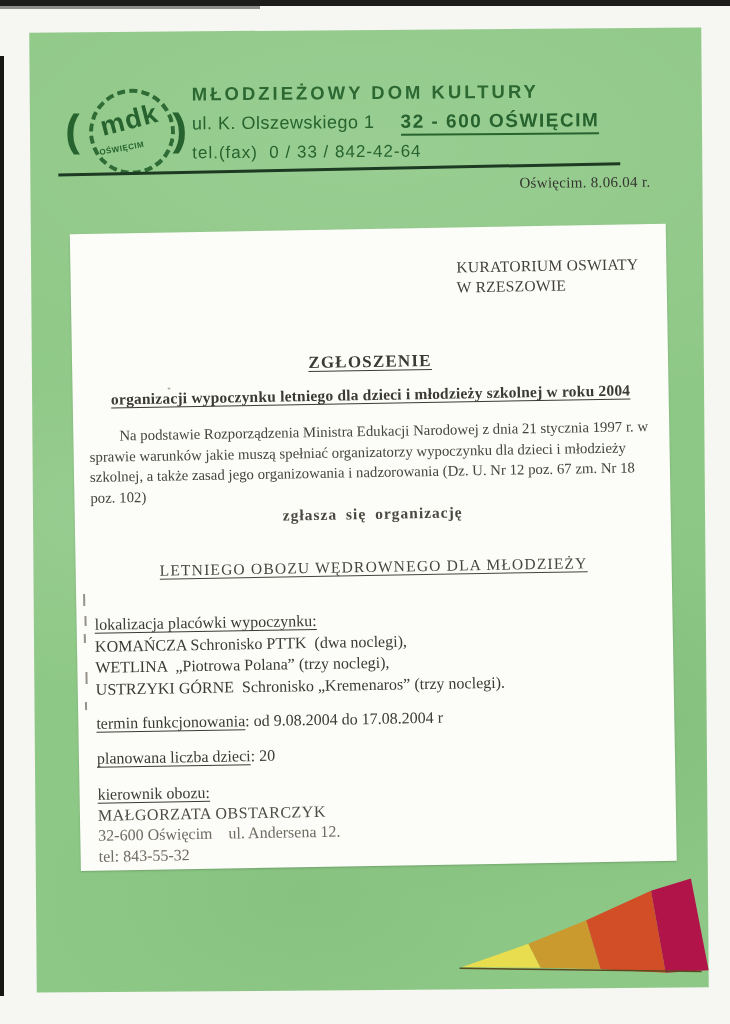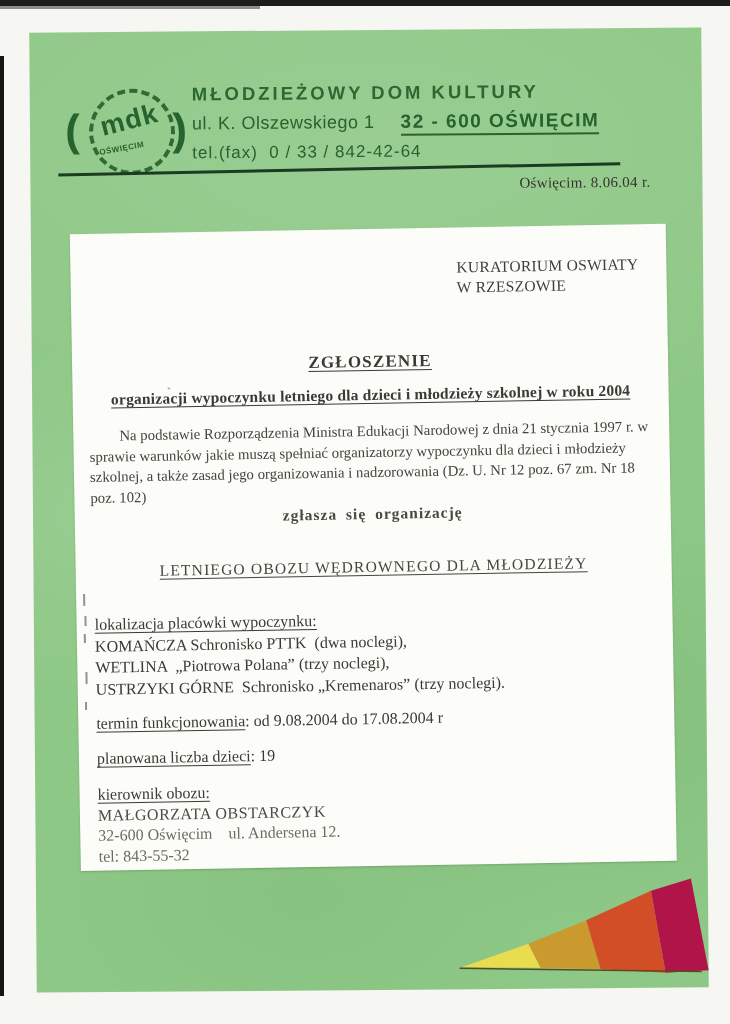--- a/index.html
+++ b/index.html
@@ -148,21 +148,21 @@
       <div class="pre">KOMAŃCZA Schronisko PTTK  (dwa noclegi),</div>
       <div class="pre">WETLINA  „Piotrowa Polana” (trzy noclegi),</div>
       <div class="pre">USTRZYKI GÓRNE  Schronisko „Kremenaros” (trzy noclegi).</div>
     </div>
 
     <div class="term-line">
       <span class="u">termin funkcjonowania</span><span>: od 9.08.2004 do 17.08.2004 r</span>
     </div>
 
     <div class="children-line">
-      <span class="u">planowana liczba dzieci</span><span>: 19</span>
+      <span class="u">planowana liczba dzieci</span><span>: 20</span>
     </div>
 
     <div class="manager-block">
       <div><span class="u">kierownik obozu:</span></div>
       <div class="name">MAŁGORZATA OBSTARCZYK</div>
       <div class="faded pre">32-600 Oświęcim    ul. Andersena 12.</div>
       <div class="faded">tel: 843-55-32</div>
     </div>
   </div>
 

